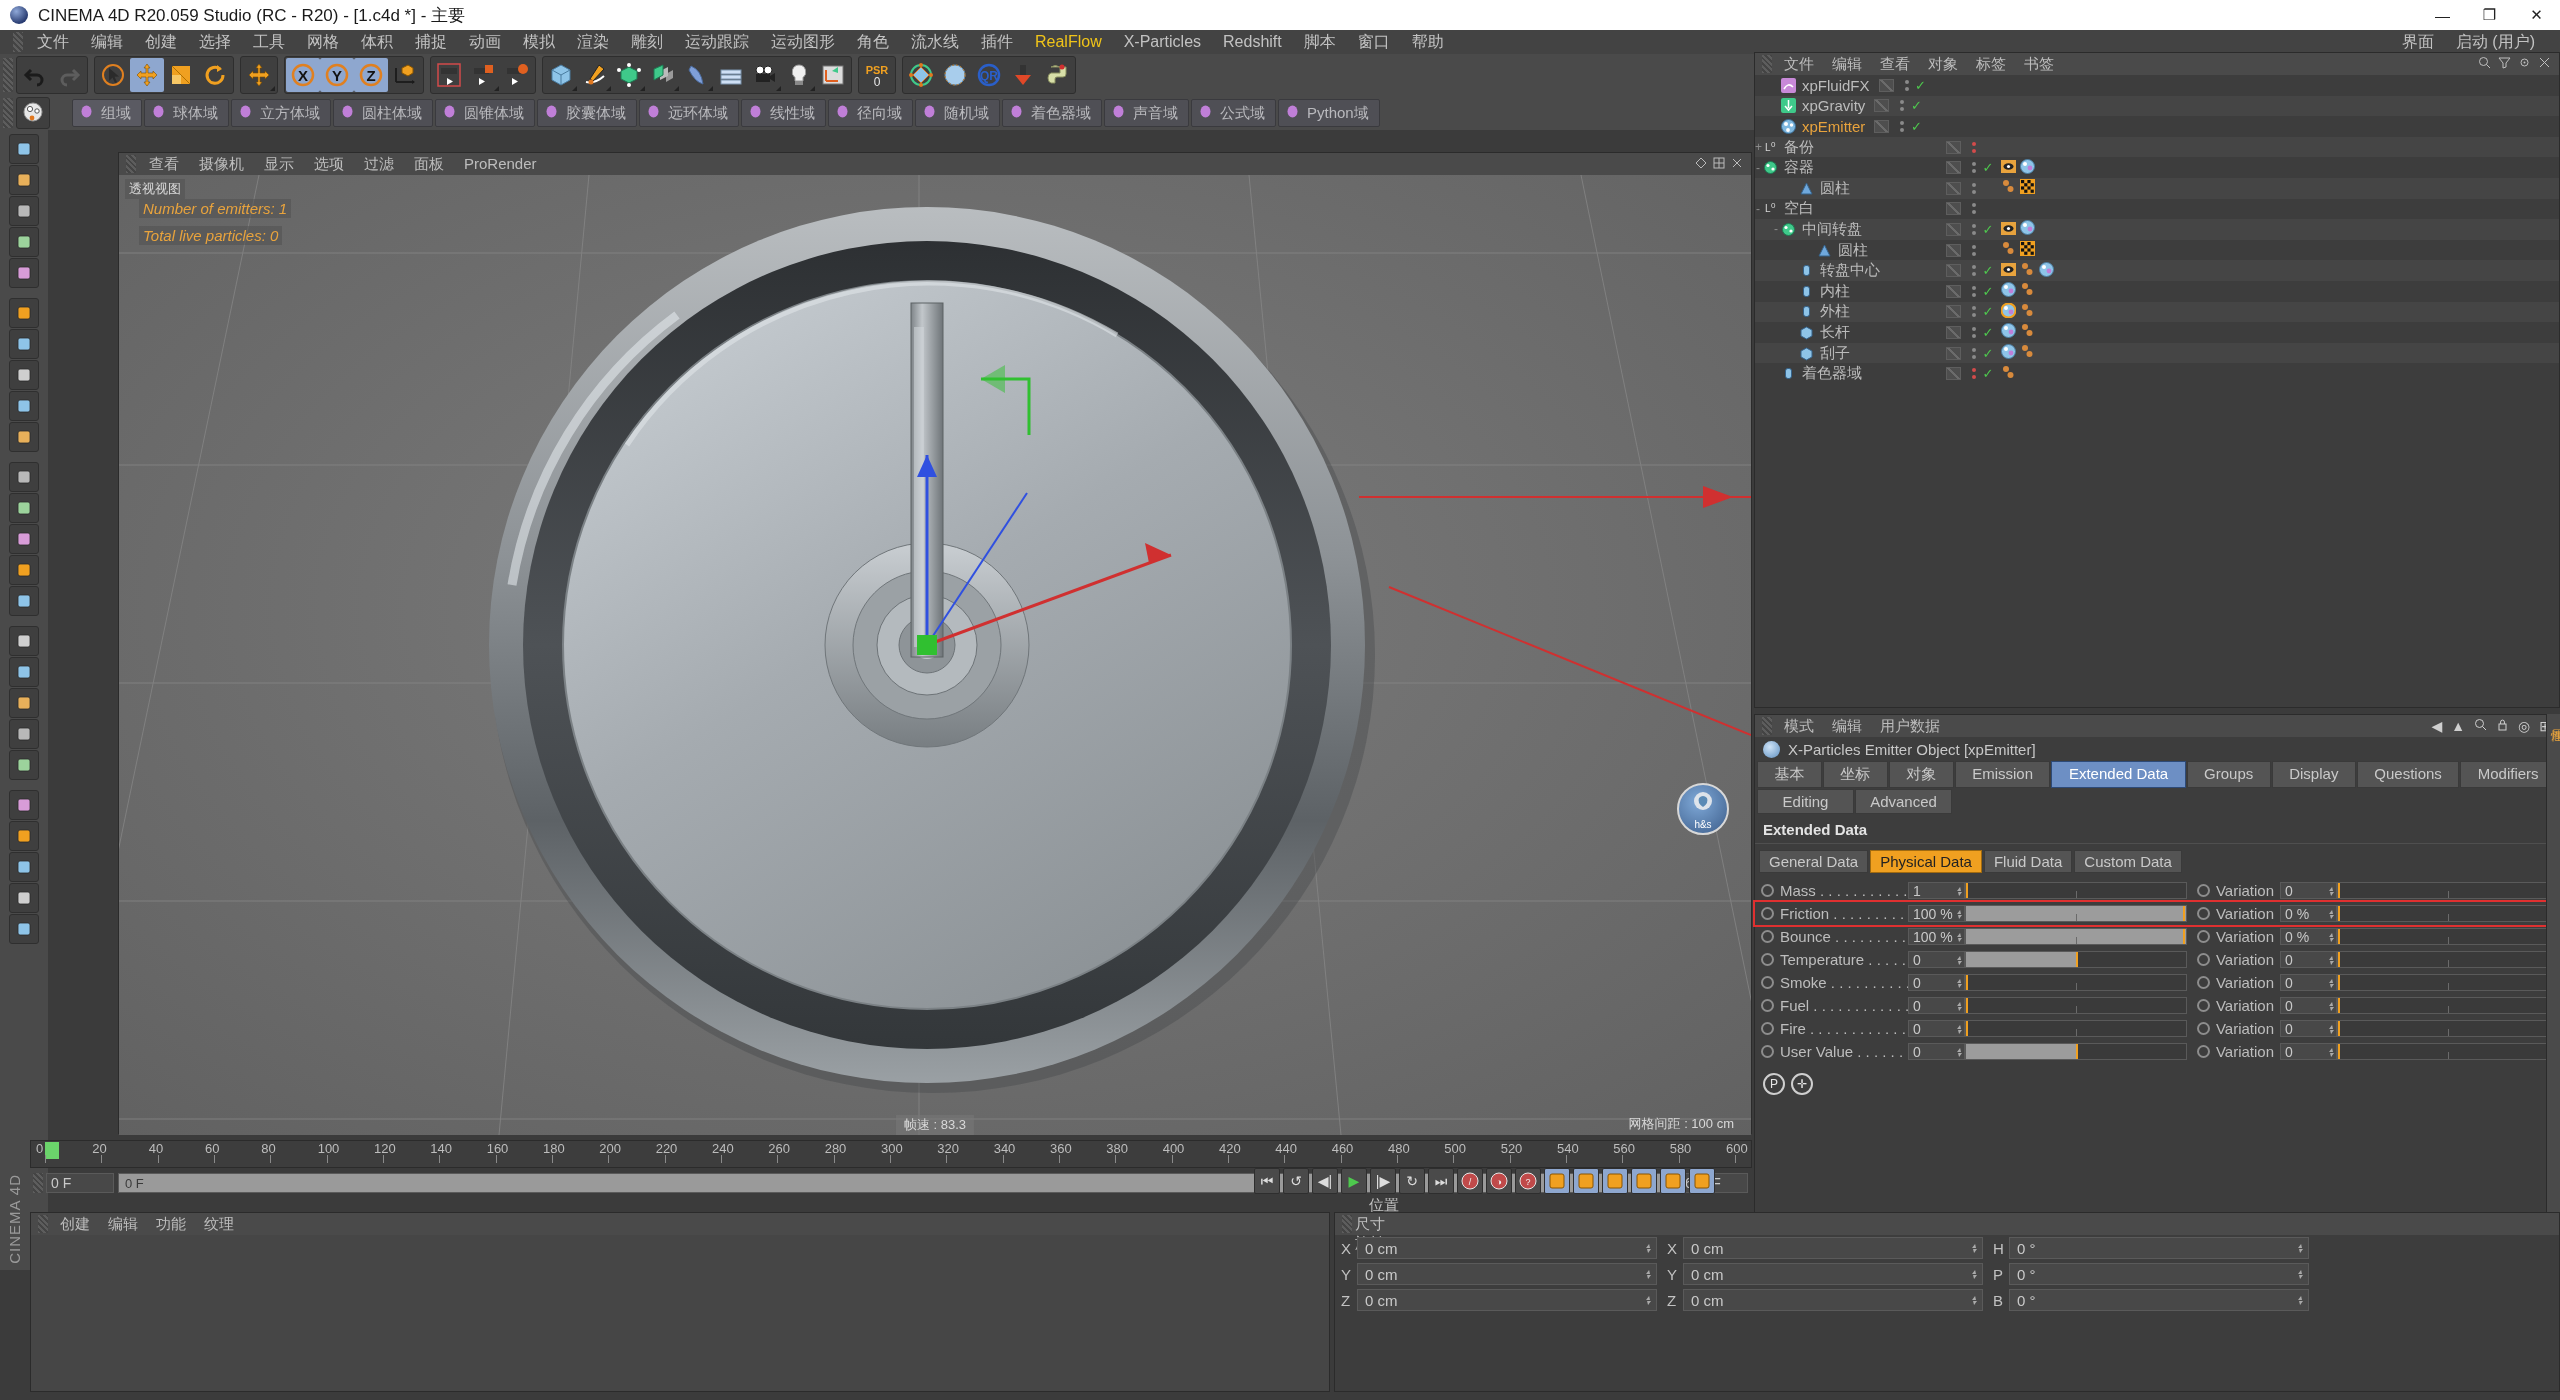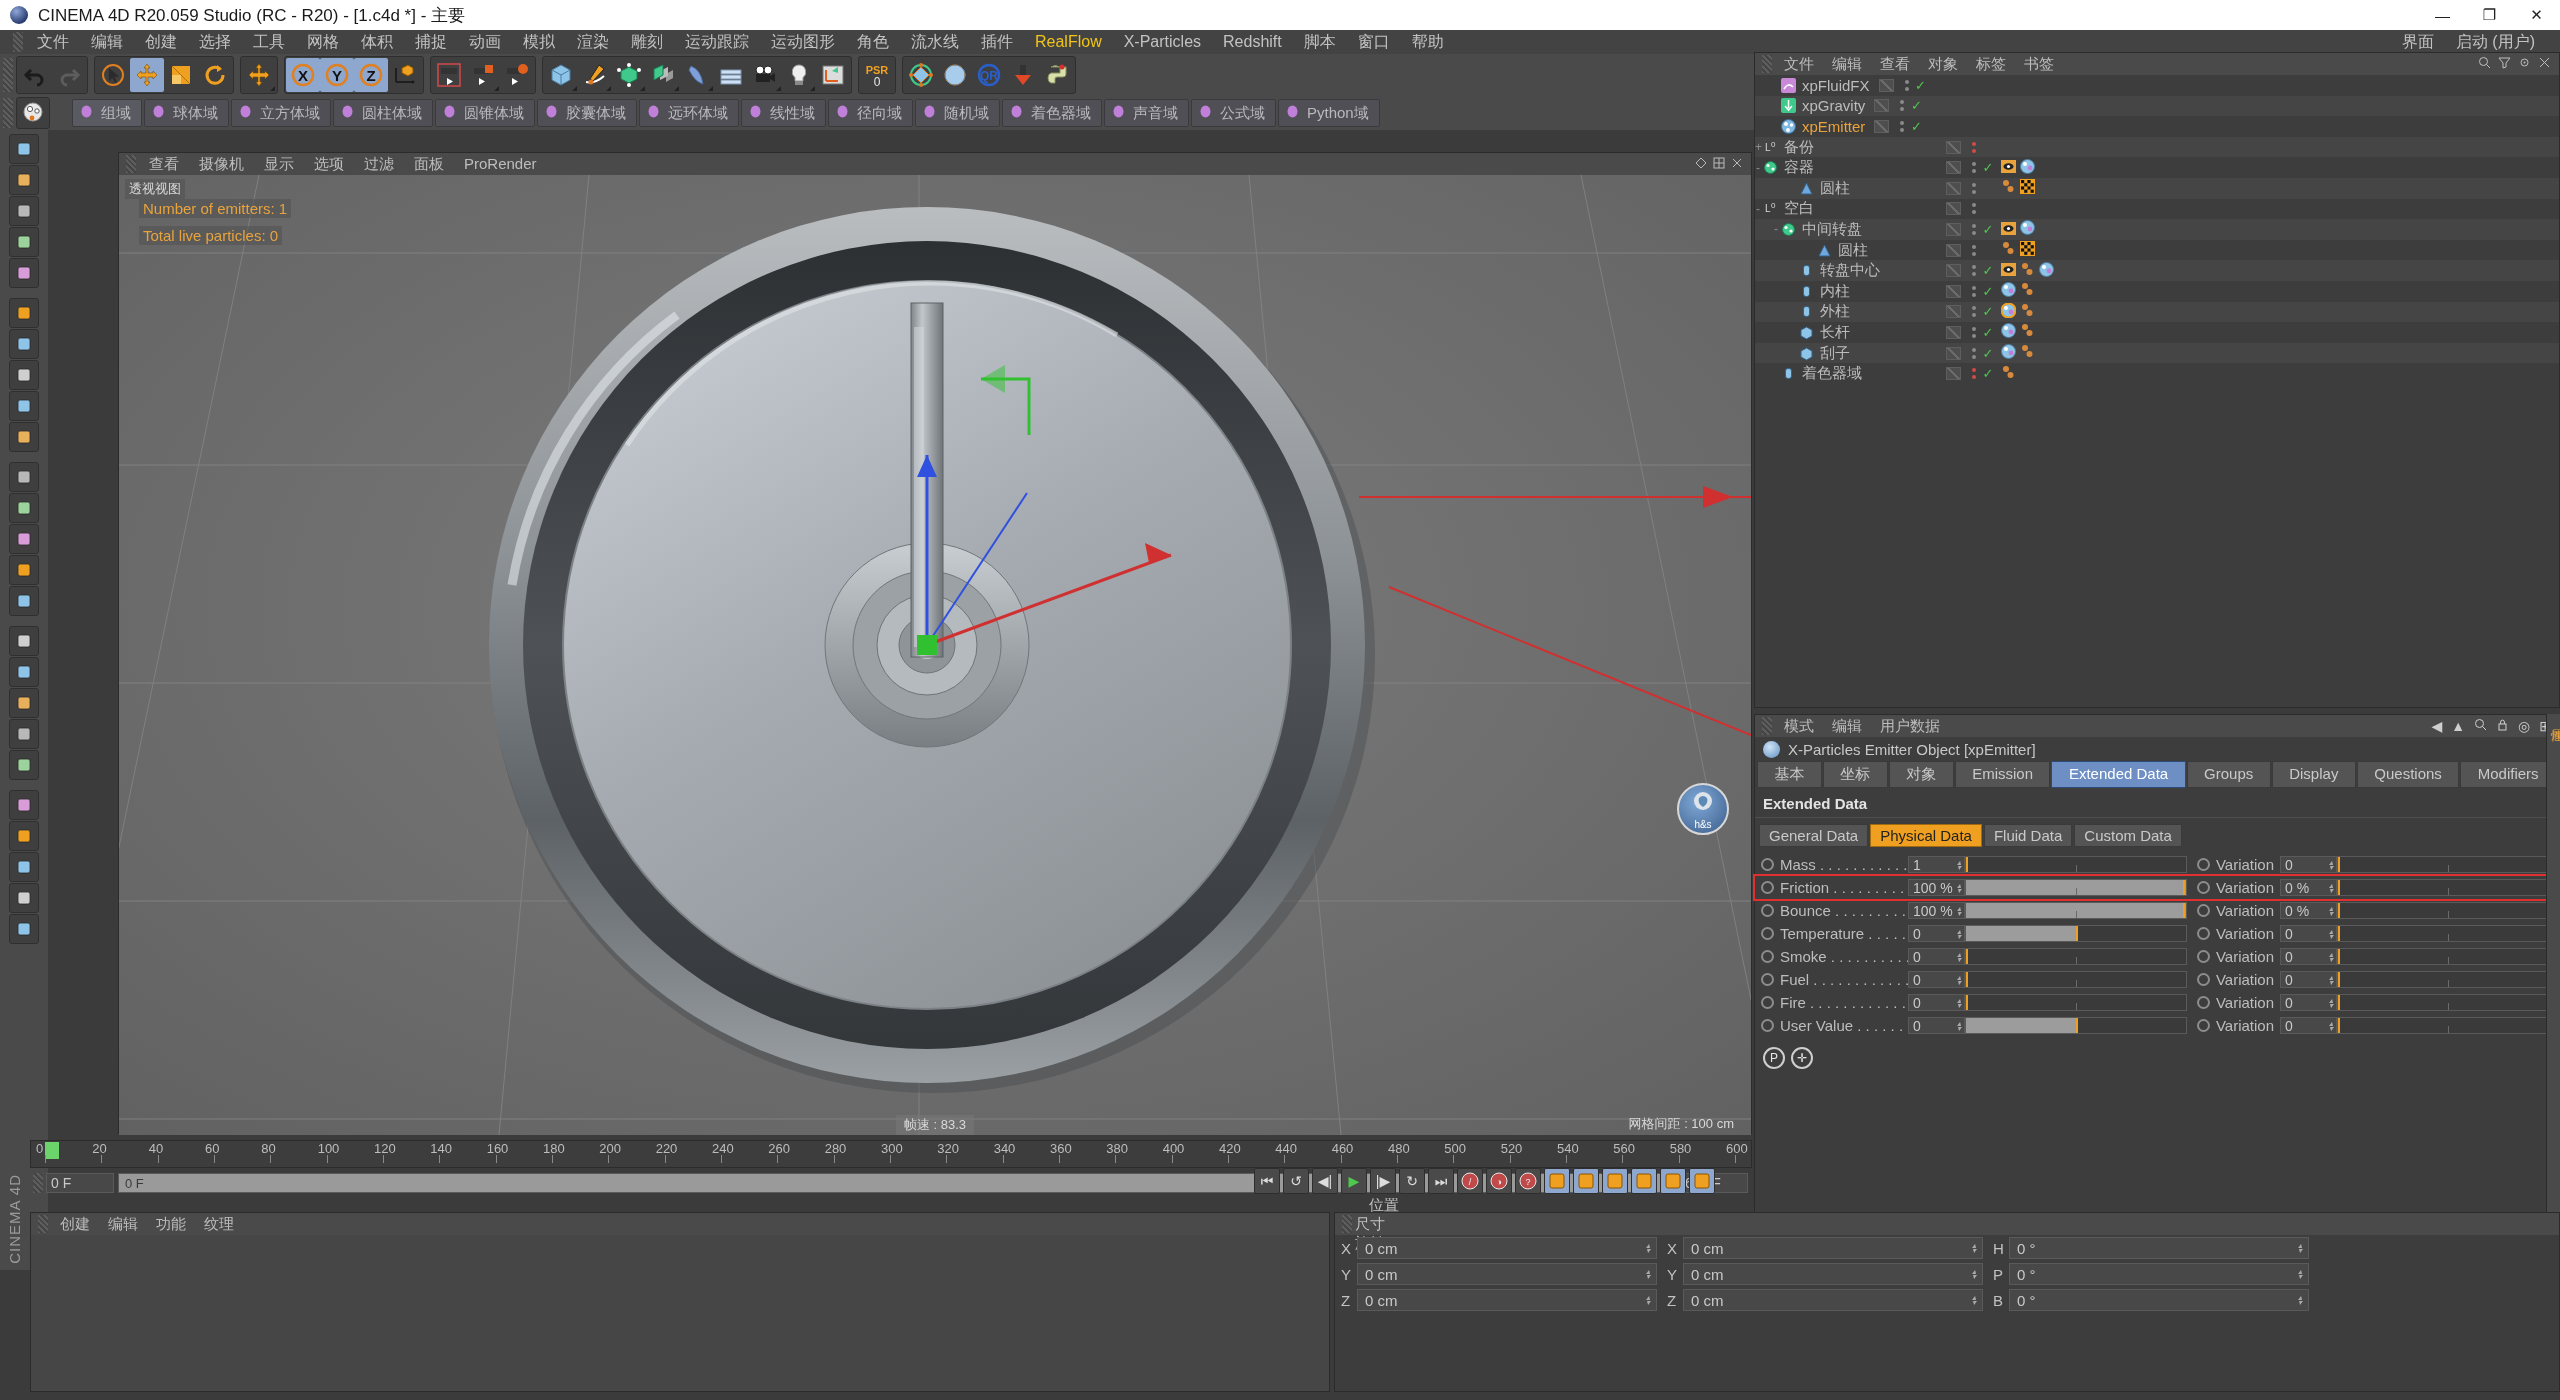--- a/index.html
+++ b/index.html
@@ -57,21 +57,21 @@
   .vpwrap{ position:absolute; left:118px; top:152px; width:1634px; height:982px;
      background:#6e6e6e; border:1px solid #2b2b2b; }
   .vpmenu{ position:absolute; left:0; top:0; width:100%; height:22px; background:#4a4a4a;
      display:flex; align-items:center; padding-left:4px;}
   .vpmenu .vmi{ padding:0 10px; font-size:15px; color:#bdbdbd; }
   .vpbody{ position:absolute; left:0; top:22px; width:100%; height:960px; overflow:hidden;
      background:#6f6f6f; }
   .vplabel{ position:absolute; left:6px; top:4px; font-size:13px; color:#d8d8d8;
      background:#5a5a5a; padding:1px 4px; }
   .hud{ position:absolute; left:20px; top:24px; color:#e8a33d; font-size:15px; }
-  .hud div{ margin-bottom:8px; background:rgba(80,80,80,.55); display:inline-block; padding:1px 4px;}
+  .hud div{ margin-bottom:8px; background:rgba(80,80,80,.55); display:inline-block; padding:1px 4px;font-style:italic;}
   .vpfooter{ position:absolute; left:0; bottom:2px; width:100%; height:18px; font-size:13px;
      color:#d9d9d9; }
   .vpfooter .c{ position:absolute; left:50%; transform:translateX(-50%);
      background:rgba(120,120,120,.55); padding:1px 8px;}
   .vpfooter .r{ position:absolute; right:17px; }
   .nav-gizmo{ position:absolute; right:22px; top:608px; width:52px;height:52px; border-radius:50%;
      background:radial-gradient(circle at 40% 35%, #7fa9d8, #3c5d8a); border:2px solid #d8d8d8;
      display:flex;align-items:center;justify-content:center; flex-direction:column;
      color:#fff; font-size:10px;}
 
@@ -1281,20 +1281,24 @@
     <div class="tabrow" id="am-tabs1">
         <div class="tab">基本</div>
         <div class="tab">坐标</div>
         <div class="tab">对象</div>
         <div class="tab">Emission</div>
         <div class="tab sel">Extended Data</div>
         <div class="tab">Groups</div>
         <div class="tab">Display</div>
         <div class="tab">Questions</div>
         <div class="tab">Modifiers</div>
+      </div>
+    <div class="tabrow2" id="am-tabs2">
+        <div class="tab">Editing</div>
+        <div class="tab">Advanced</div>
       </div>
 
     <div class="sechdr">Extended Data</div>
     <div class="subtabs" id="am-subtabs">
         <div class="stab">General Data</div>
         <div class="stab sel">Physical Data</div>
         <div class="stab">Fluid Data</div>
         <div class="stab">Custom Data</div>
       </div>
 

